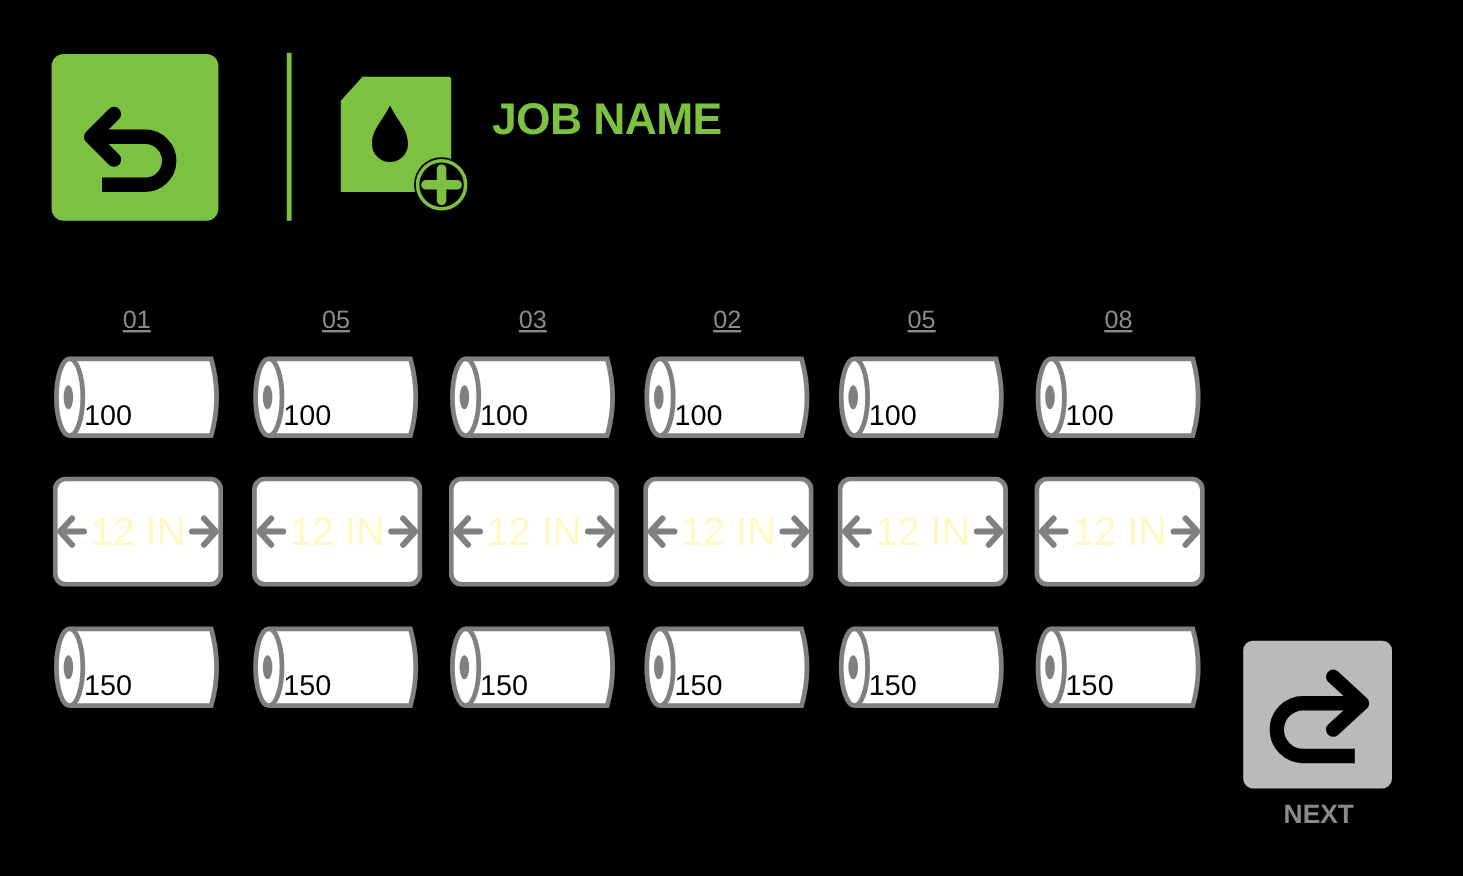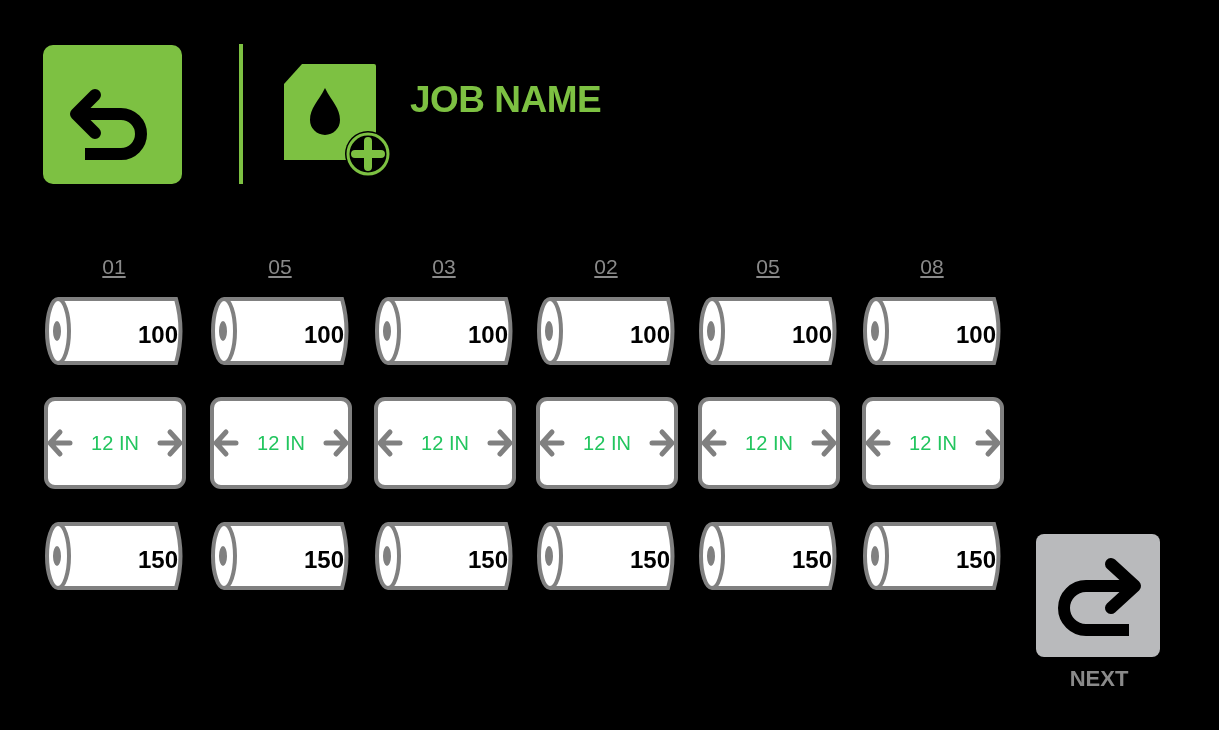--- a/index.html
+++ b/index.html
@@ -8,24 +8,24 @@
     .back-btn { left:43px; top:45px; width:139px; height:139px; background:#7dc142; border-radius:10px; cursor:pointer; }
     .back-btn svg { position:absolute; left:0; top:0; }
     .divider { left:239px; top:44px; width:4px; height:140px; background:#7dc142; }
     .job-icon { left:280px; top:62px; width:116px; height:116px; }
     .title { left:410px; top:60px; color:#7dc142; font-weight:bold;margin-top:20px; }
     .title .t1 { font-size:37px; line-height:40px; letter-spacing:-0.5px; }
     .title .t2 { font-size:29px; line-height:34px; letter-spacing:-0.5px; }
     .col-label { width:140px; text-align:center; color:#8a8a8a; font-size:21px; top:255px;text-decoration:underline; }
     .roller { width:142px; height:70px; cursor:pointer; }
     .roller svg { position:absolute; left:0; top:0; }
-    .roller .val { position:absolute; left:26px; right:8px; top:4px; height:70px; line-height:70px; text-align:right; font-size:24px; color:#000;font-weight:bold; }
+    .roller .val { position:absolute; left:26px; right:8px; top:16px; height:70px; line-height:70px; text-align:left; font-size:24px; color:#000; }
     .width-box { width:142px; height:92px; cursor:pointer; }
     .width-box svg { position:absolute; left:0; top:0; }
-    .width-box .val { position:absolute; left:0; right:0; top:0; height:92px; line-height:92px; text-align:center; font-size:20px; color:#22c55e; }
+    .width-box .val { position:absolute; left:0; right:0; top:0; height:92px; line-height:92px; text-align:center; font-size:33px; color:#fef9c3; }
     .next-btn { left:1036px; top:534px; width:124px; height:123px; background:#b9babc; border-radius:8px; cursor:pointer; }
     .next-label { left:1036px; width:126px; top:666px; text-align:center; color:#8a8a8a; font-size:22px; font-weight:bold; }
   </style>
 </head>
 <body>
 
 <div class="abs back-btn">
   <svg width="139" height="139" viewBox="0 0 139 139">
     <path d="M 52 50 L 33 69 L 52 88" fill="none" stroke="#000" stroke-width="12" stroke-linecap="round" stroke-linejoin="round"></path>
     <path d="M 35 69 L 78 69 A 20 20 0 0 1 78 109 L 42 109" fill="none" stroke="#000" stroke-width="12" stroke-linecap="butt" stroke-linejoin="round"></path>

